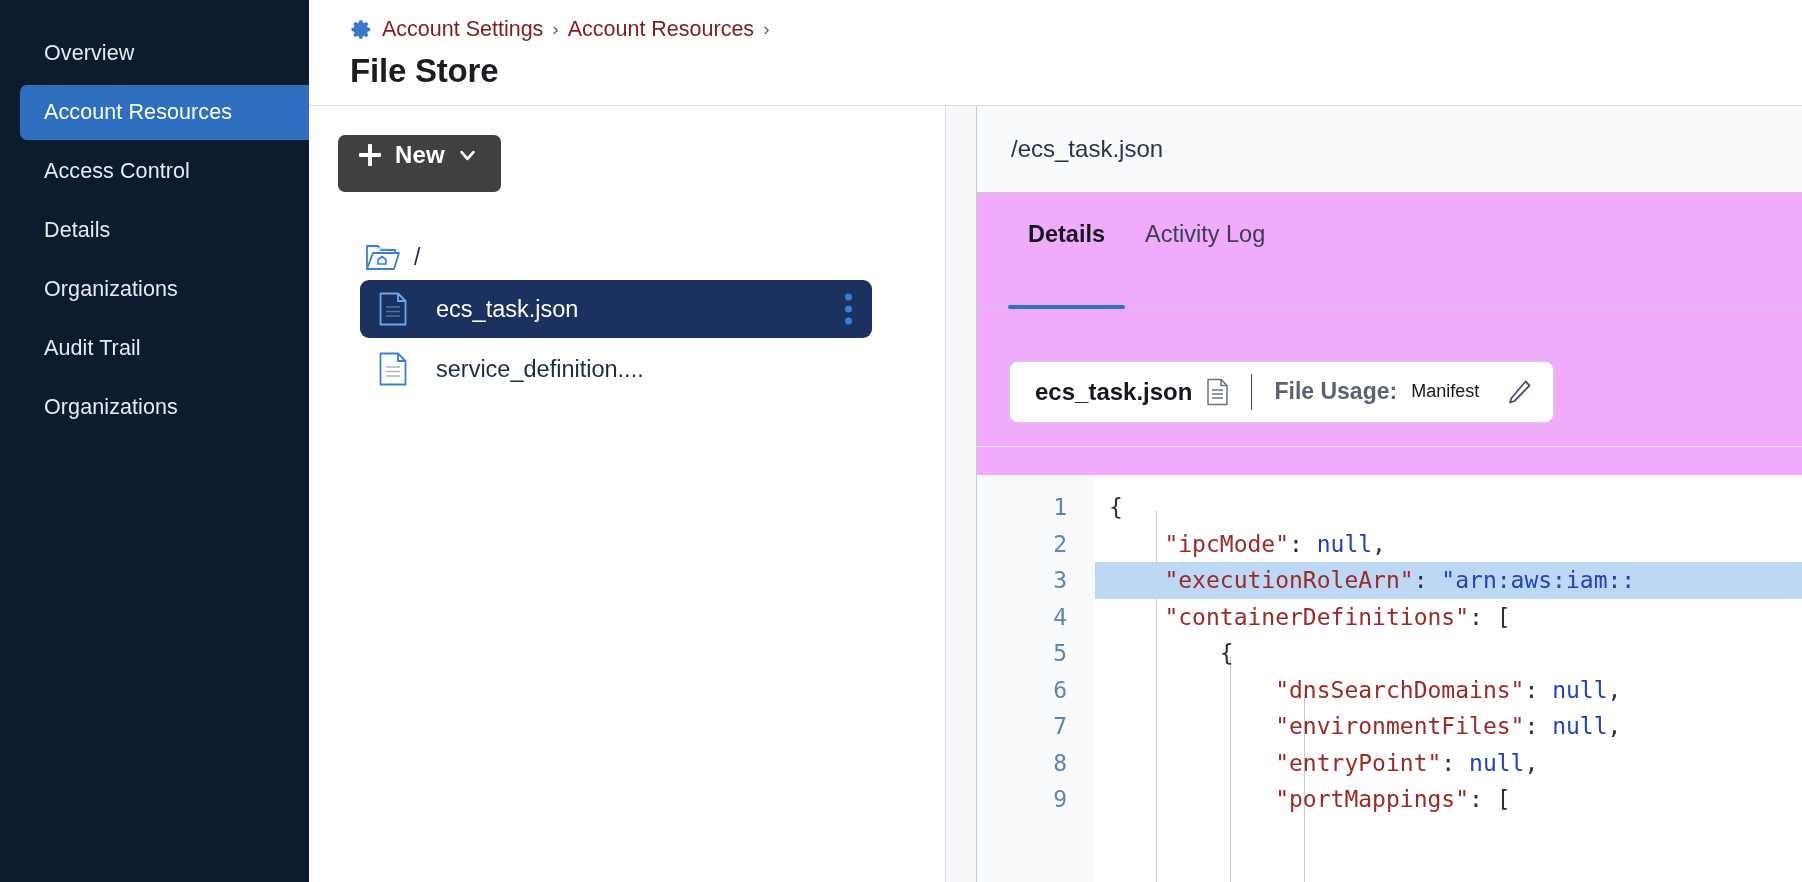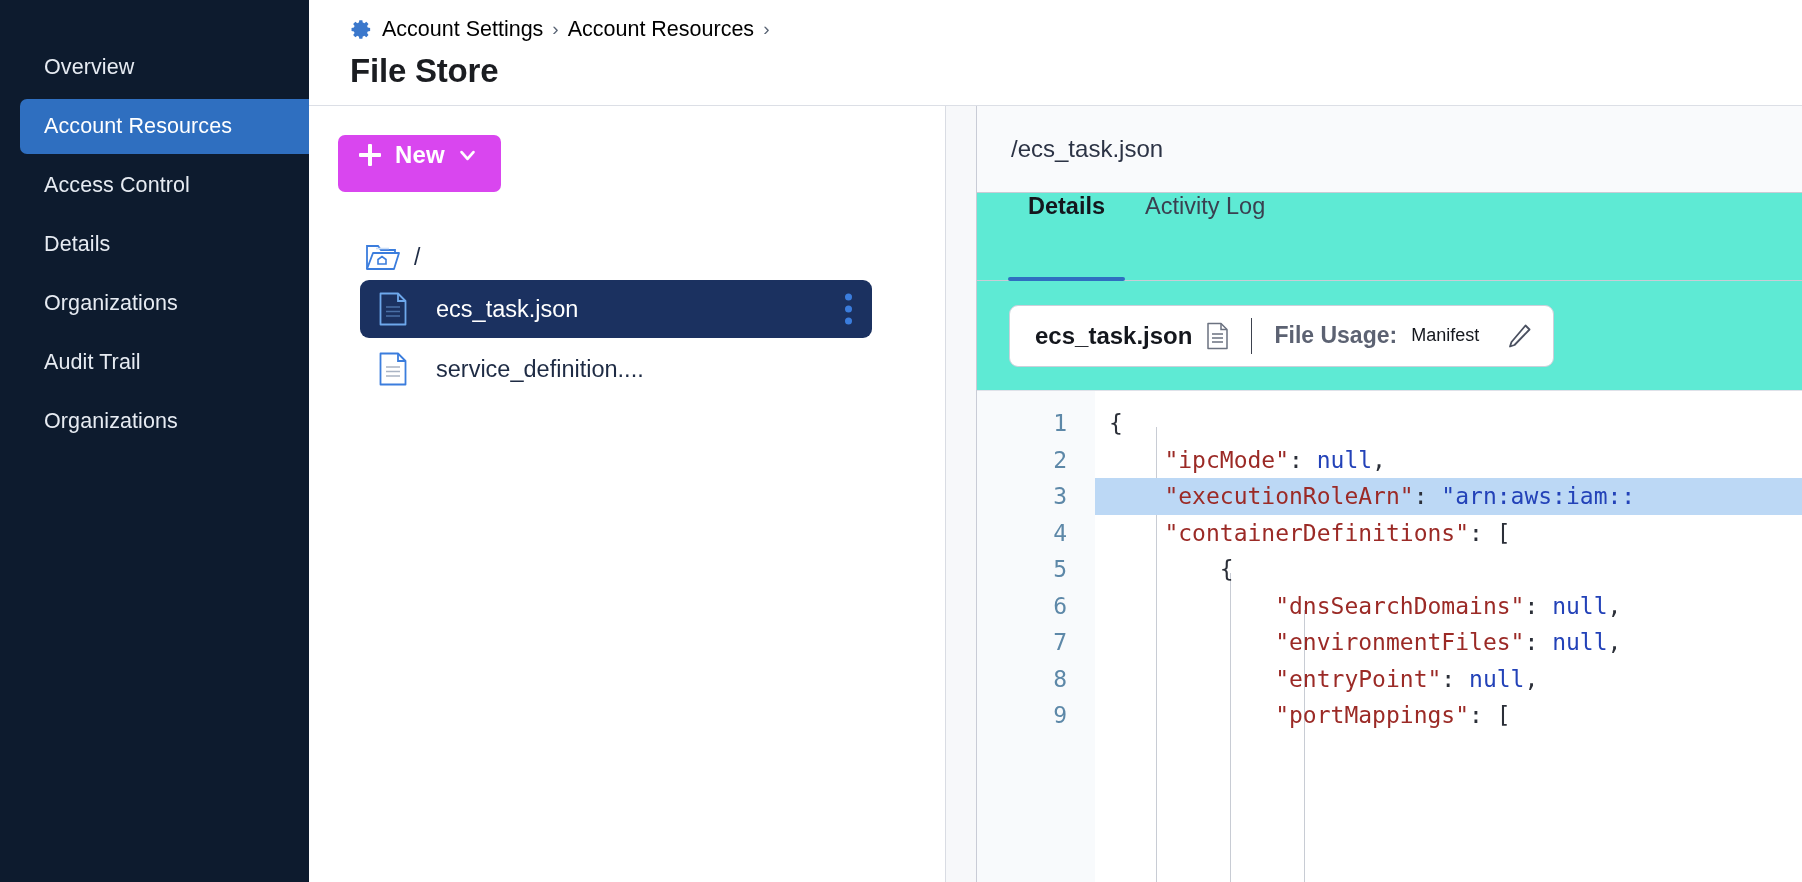--- a/index.html
+++ b/index.html
@@ -10,21 +10,21 @@
     font-family: "Liberation Sans", sans-serif;
     -webkit-font-smoothing: antialiased;
   }
   .app { position: relative; width: 1802px; height: 882px; display: flex; }
 
   
   .sidebar {
     width: 309px; height: 882px;
     background: #0d1b2e;
     flex: 0 0 309px;
-    padding-top: 36px;
+    padding-top: 22px;
     position: relative;
   }
   .nav-item {
     position: relative;
     height: 55px;
     display: flex; align-items: center;
     padding-left: 44px;
     color: #e6ebf2;
     font-size: 21.5px;
     letter-spacing: 0.1px;
@@ -50,40 +50,40 @@
     flex: 0 0 106px;
     background: #fff;
   }
   .breadcrumb {
     display: flex; align-items: center;
     gap: 9px;
     height: 38px;
     font-size: 21.5px;
   }
   .gear-icon { width: 23px; height: 23px; display:inline-block; flex:0 0 23px; }
-  .crumb-link { color: #000000; cursor: pointer; white-space: nowrap; }
+  .crumb-link { color: #7f1d1d; cursor: pointer; white-space: nowrap; }
   .crumb-sep { color: #5a6575; font-size: 19px; }
   .page-title {
     font-size: 33px; font-weight: bold; color: #1b1d21;
     margin-top: 4px; letter-spacing: -0.2px;
   }
 
   .body-row { flex: 1; display: flex; min-height: 0; }
 
   
   .tree-panel {
     width: 636px; flex: 0 0 636px;
     background: #ffffff;
     padding: 29px 0 0 29px;
     position: relative;
     min-height: 0;
   }
   .new-button {
     display: inline-flex; align-items: center; gap: 14px;
-    background: #d946ef; color: #fff;
+    background: #404040; color: #fff;
     height: 57px;
     padding: 0 25px 17px 21px;
     border: none; border-radius: 7px;
     font-size: 24px; font-weight: bold;
     font-family: "Liberation Sans", sans-serif;
     cursor: pointer;
     letter-spacing: 0.2px;
     text-align: center;
   }
   .plus-icon { width: 22px; height: 22px; position: relative; display:inline-block; }
@@ -134,21 +134,22 @@
     background: #f7f8fa;
     border-left: 1px solid #d9dce3;
     border-right: 1px solid #c9ccd6;
     cursor: col-resize;
   }
 
   
   .detail {
     flex: 1; min-width: 0;
     display: flex; flex-direction: column;
-    background: #5eead4;
+    background: #f0abfc;
+    gap: 28px;
   }
   .path-header {
     height: 87px; flex: 0 0 87px;
     background: #f9fafc;
     border-bottom: 1px solid #c9ccd6;
     display: flex; align-items: center;
     padding-left: 34px;
     font-size: 24px; color: #2c3345;
   }
   .tabs {

